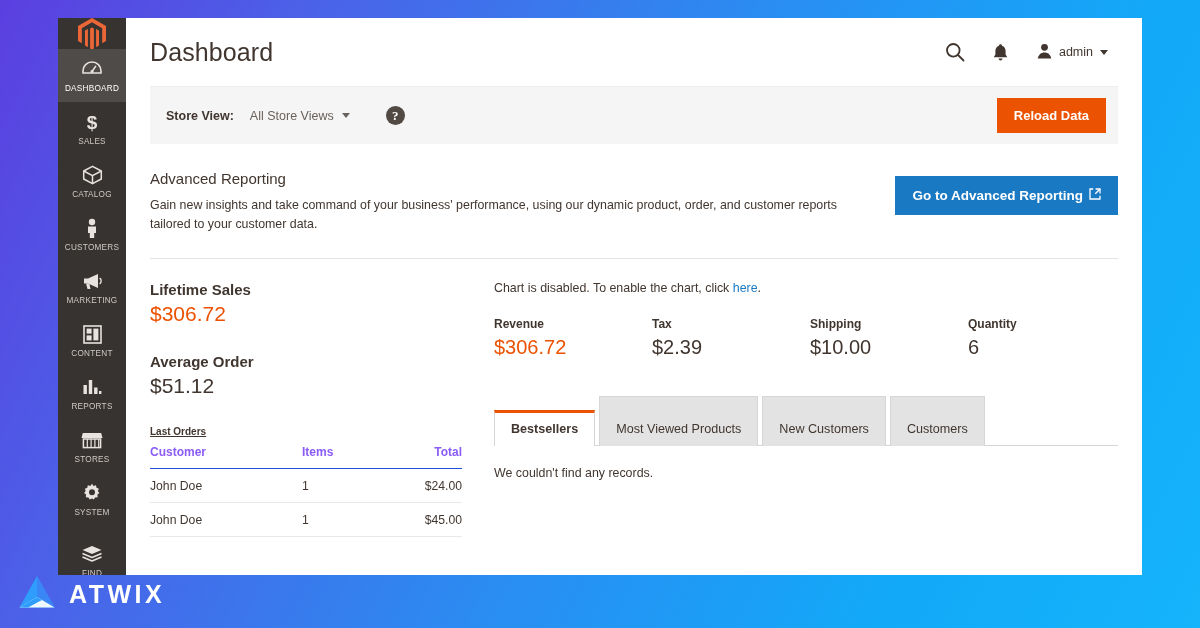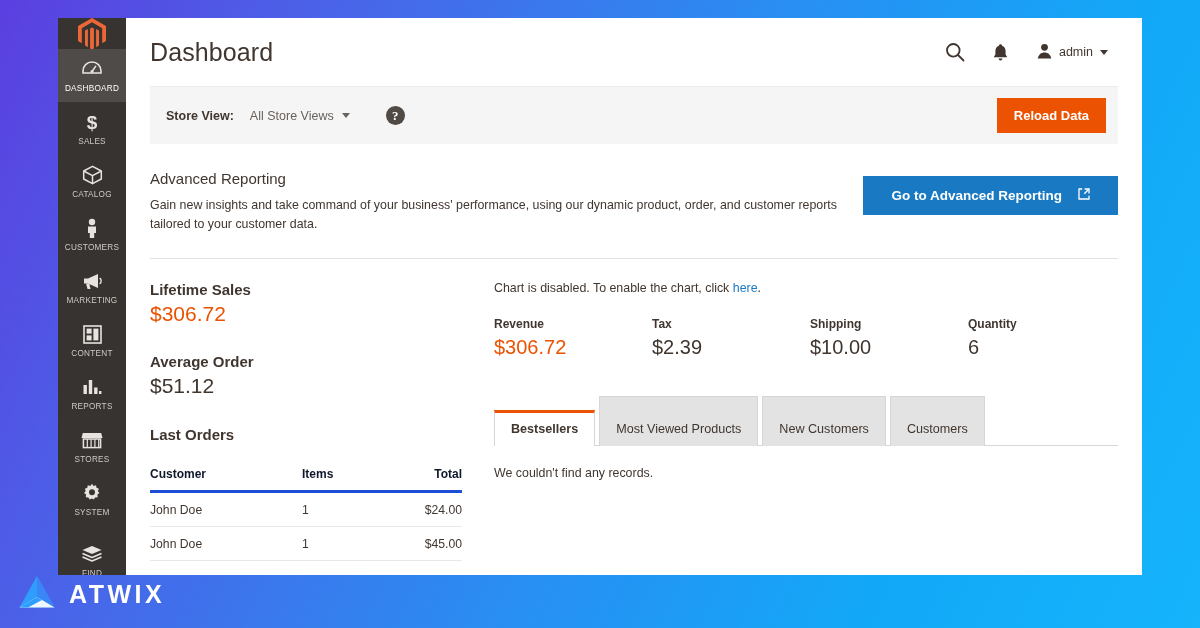--- a/index.html
+++ b/index.html
@@ -141,51 +141,51 @@
   }
   #ar-desc {
     font-size: 12.4px; color: #41362f; line-height: 19px;
   }
   #ar-button {
     flex: 0 0 auto;
     background: #1979c3; color: #ffffff;
     border: none; cursor: pointer;
     font-family: inherit;
     font-size: 13.5px; font-weight: bold;
-    padding: 12px 28px;
-    display: flex; align-items: center; gap: 16px;
+    padding: 12px 17px;
+    display: flex; align-items: center; gap: 6px;
     white-space: nowrap;
     margin-top: 6px;
   }
 
   
   #dash-columns { display: flex; padding-top: 22px; gap: 6px; }
   #left-col { width: 312px; flex: 0 0 312px; }
   #right-col { flex: 1 1 auto; padding-left: 26px; min-width: 0; }
 
   .totals-title {
     font-size: 15px; font-weight: bold; color: #41362f;
   }
   .totals-value {
     font-size: 21px; color: #41362f; margin-top: 4px;
   }
   .totals-value.accent { color: #eb5202; }
   #average-order-block { margin-top: 27px; }
 
   #last-orders-title {
-    font-size: 15px; font-weight: bold; color: #41362f;
-    margin-top: 28px; margin-bottom: 20px;
+    font-size: 10px; font-weight: bold; color: #41362f;
+    margin-top: 28px; margin-bottom: 4px; text-decoration: underline;
   }
   #last-orders-table {
     width: 100%; border-collapse: collapse;
   }
   #last-orders-table th {
-    font-size: 12px; font-weight: bold; color: #0f172a;
+    font-size: 12px; font-weight: bold; color: #8b5cf6;
     text-align: left; padding: 4px 0 9px;
-    border-bottom: 3px solid #1d4ed8;
+    border-bottom: 1px solid #1d4ed8;
   }
   #last-orders-table td {
     font-size: 12.2px; color: #41362f;
     padding: 10px 0 9px;
     border-bottom: 1px solid #e8e8e8;
   }
   #last-orders-table th.num, #last-orders-table td.num { text-align: left; width: 76px; }
   #last-orders-table th.amt, #last-orders-table td.amt { text-align: right; width: 84px; }
 
   #chart-disabled {

